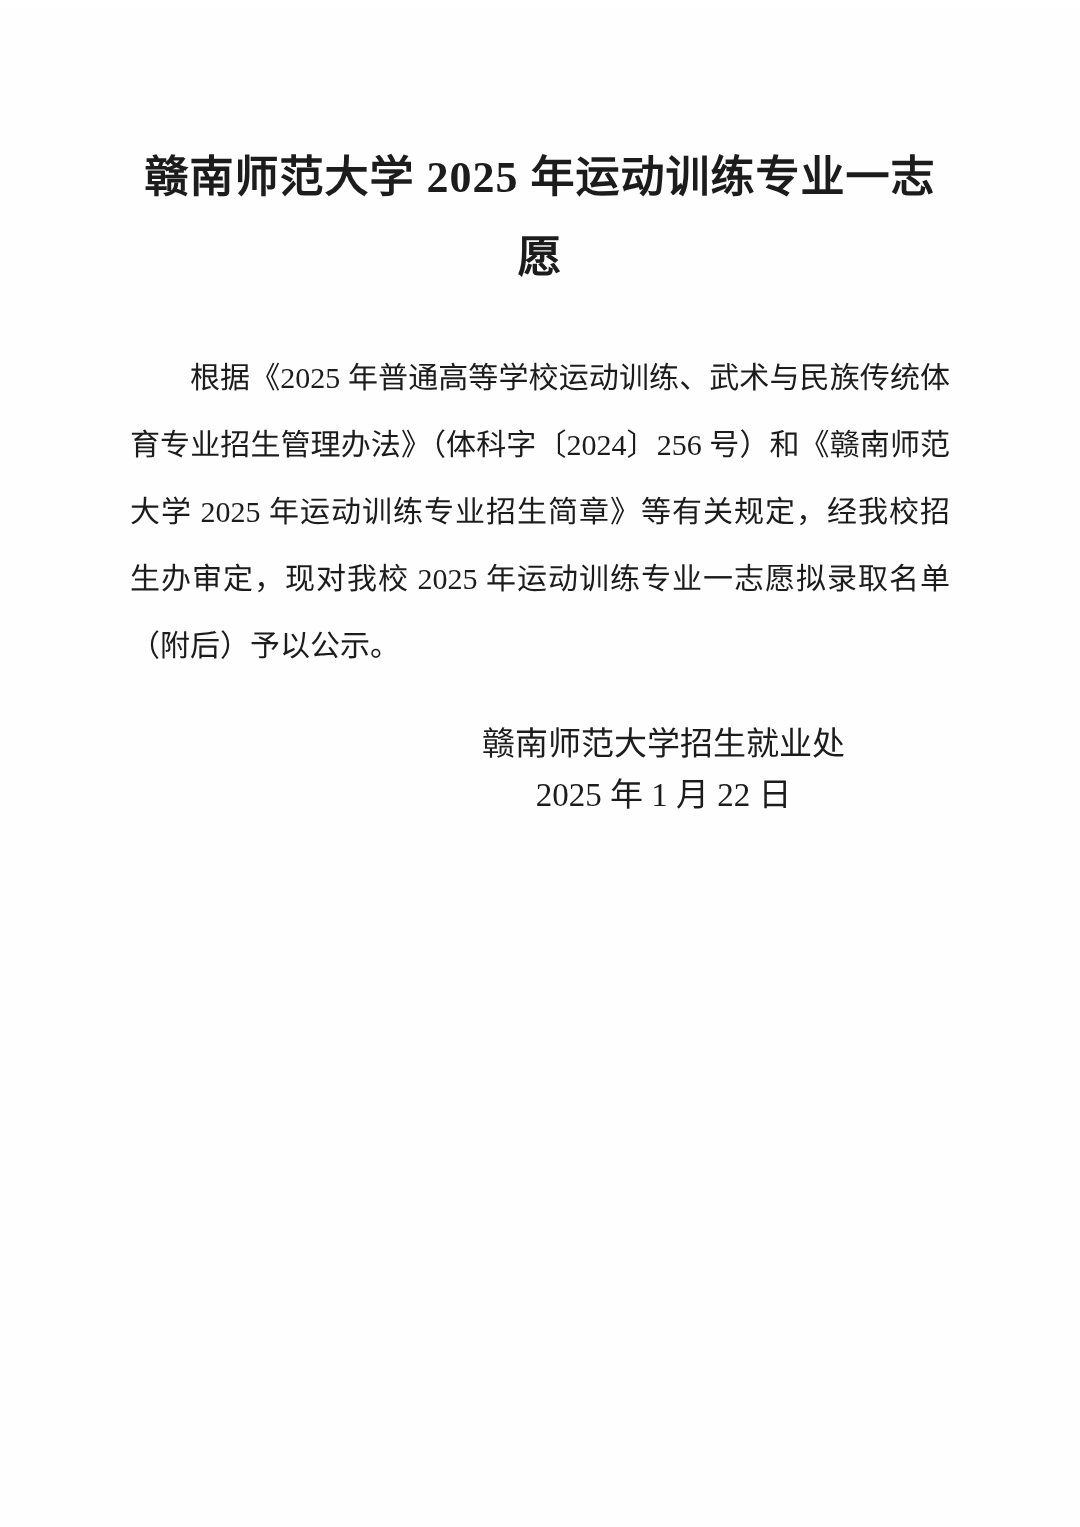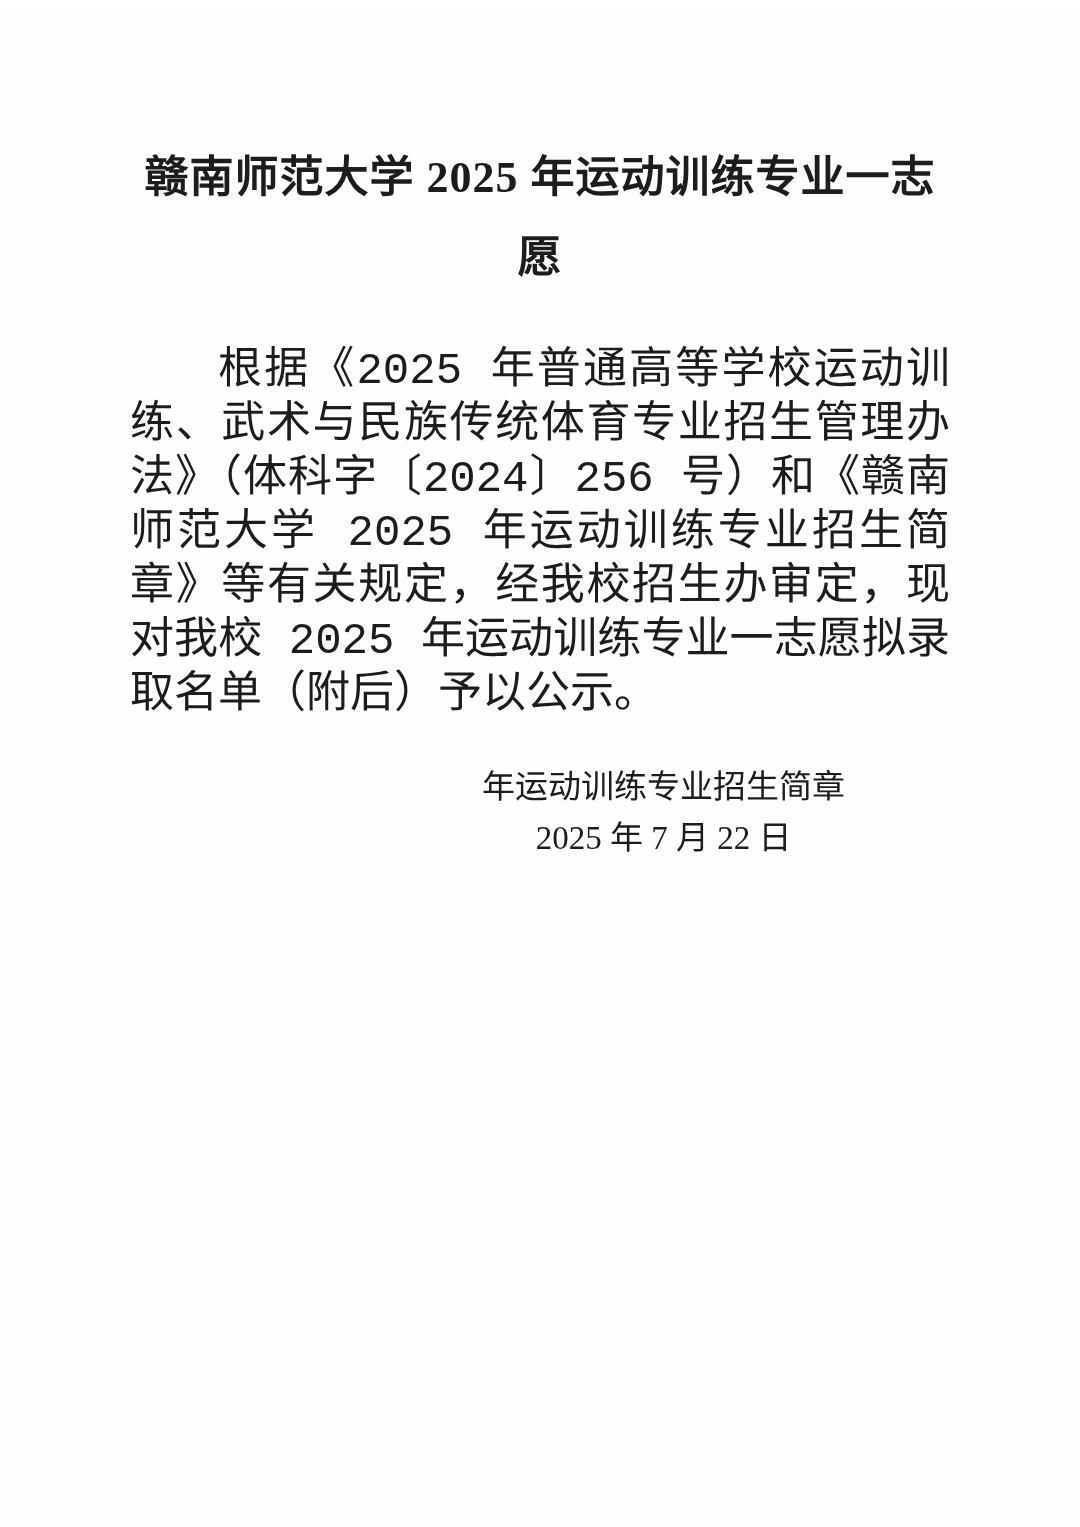--- a/index.html
+++ b/index.html
@@ -28,23 +28,22 @@
     font-size: 44px;
     font-weight: bold;
     line-height: 80px;
     letter-spacing: 1px;
   }
   .doc-title .title-line {
     display: block;
   }
   .doc-body {
     margin-top: 46px;
-    font-size: 44px;
-    line-height: 54px;
-    font-family: Liberation Mono, monospace;
+    font-size: 30px;
+    line-height: 67px;
   }
   .doc-body p {
     margin: 0;
     padding: 0;
     text-indent: 2em;
     text-align: justify;
     text-justify: inter-ideograph;
   }
   .signature-block {
     margin: 40px 105px 0 auto;
@@ -66,18 +65,18 @@
 
     <h1 class="doc-title">
       <span class="title-line">赣南师范大学 2025 年运动训练专业一志愿</span>
     </h1>
 
     <div class="doc-body">
       <p>根据《2025 年普通高等学校运动训练、武术与民族传统体育专业招生管理办法》（体科字〔2024〕256 号）和《赣南师范大学 2025 年运动训练专业招生简章》等有关规定，经我校招生办审定，现对我校 2025 年运动训练专业一志愿拟录取名单（附后）予以公示。</p>
     </div>
 
     <div class="signature-block">
-      <span class="sig-line">年运动训练专业招生简章</span>
-      <span class="sig-line">2025 年 7 月 22 日</span>
+      <span class="sig-line">赣南师范大学招生就业处</span>
+      <span class="sig-line">2025 年 1 月 22 日</span>
     </div>
 
   </div>
 </div>
 
 </body></html>

